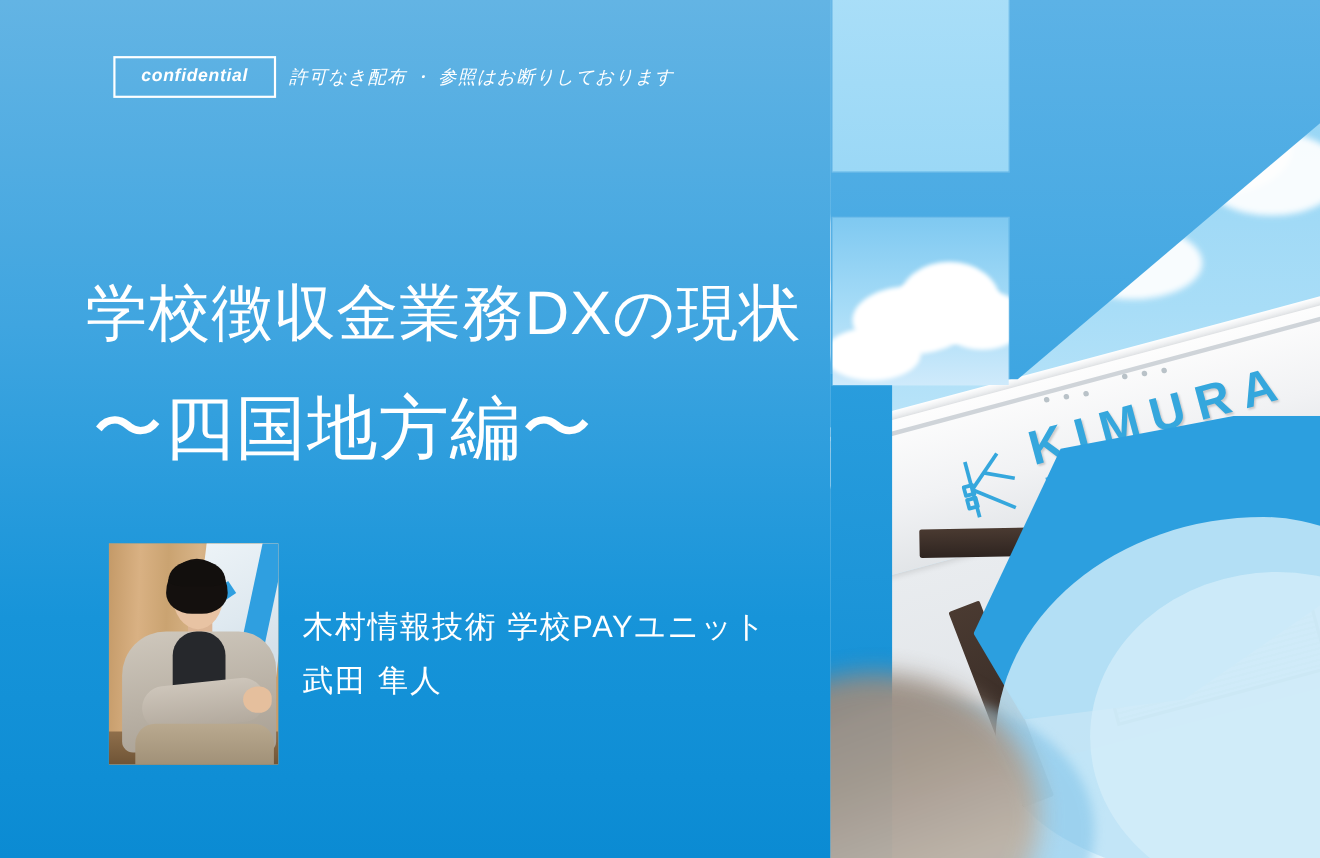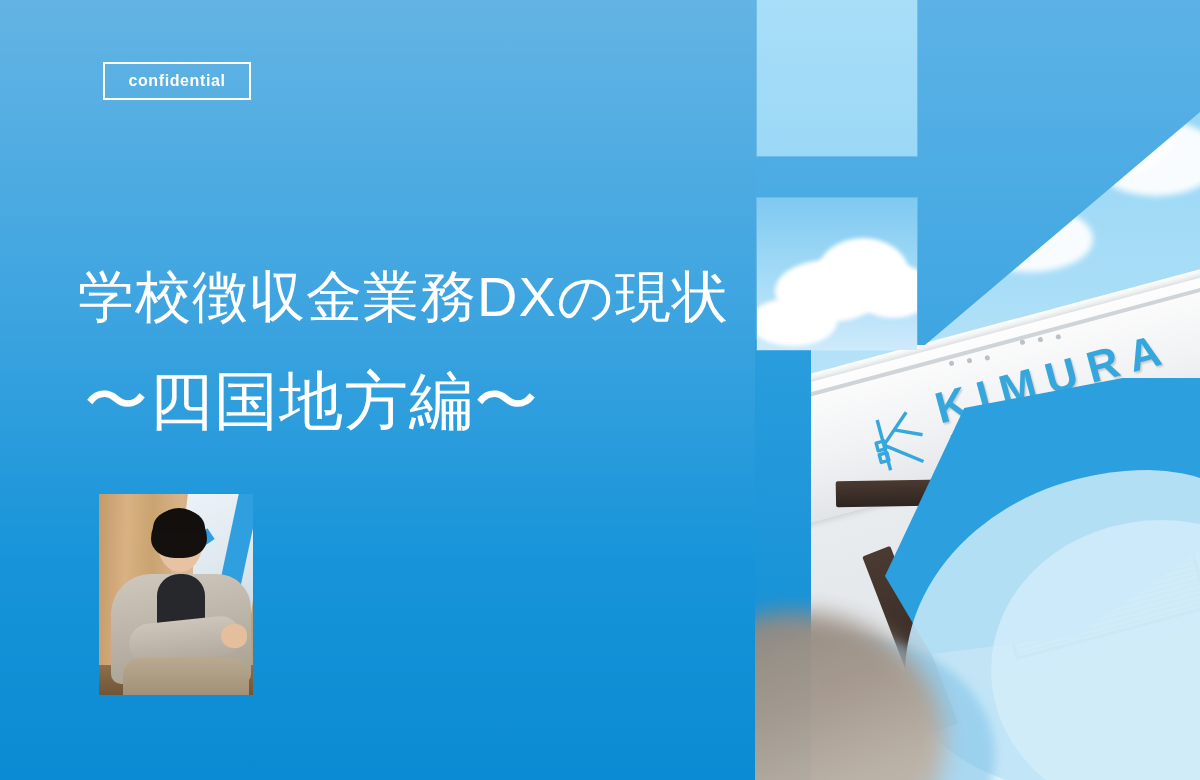--- a/index.html
+++ b/index.html
@@ -16,25 +16,26 @@
     height: 780px;
     overflow: hidden;
     font-family: "Liberation Sans", "DejaVu Sans", sans-serif;
     background: linear-gradient(180deg, #63b4e4 0%, #3fa5e0 38%, #1794d9 72%, #0b8bd3 100%);
   }
 
   
   .header {
     position: absolute;
     left: 103px;
-    top: 62px;
+    top: 51px;
     display: flex;
     align-items: center;
     gap: 12px;
     z-index: 40;
+    font-style: italic;
   }
   .conf-badge {
     width: 148px;
     height: 38px;
     border: 2px solid #ffffff;
     display: flex;
     align-items: center;
     justify-content: center;
     color: #ffffff;
     font-size: 16px;
@@ -45,21 +46,21 @@
     color: #ffffff;
     font-size: 16.5px;
     letter-spacing: 1.1px;
     white-space: nowrap;
   }
 
   
   .title-block {
     position: absolute;
     left: 78px;
-    top: 264px;
+    top: 252px;
     z-index: 40;
   }
   .title-line-1 {
     color: #ffffff;
     font-size: 56px;
     line-height: 1.18;
     letter-spacing: 1px;
     white-space: nowrap;
     font-weight: 400;
   }
@@ -501,20 +502,21 @@
     <div class="blob-b"></div>
     <div class="blob-c"></div>
     <div class="blob-d"></div>
     <div class="fg-blur"></div>
   </div>
 
   <div class="header">
     <div class="conf-badge">
       <span>confidential</span>
     </div>
+    <div class="header-note">許可なき配布 ・ 参照はお断りしております</div>
   </div>
 
   <div class="title-block">
     <div class="title-line-1">学校徴収金業務DXの現状</div>
     <div class="title-line-2">〜四国地方編〜</div>
   </div>
 
   <div class="presenter">
     <div class="portrait">
       <div class="p-wall"></div>
@@ -525,15 +527,19 @@
       <div class="p-jacket"></div>
       <div class="p-shirt"></div>
       <div class="p-neck"></div>
       <div class="p-face"></div>
       <div class="p-hair"></div>
       <div class="p-fringe"></div>
       <div class="p-arm"></div>
       <div class="p-hand"></div>
       <div class="p-pants"></div>
     </div>
+    <div class="presenter-text">
+      <div class="presenter-org">木村情報技術 学校PAYユニット</div>
+      <div class="presenter-name">武田 隼人</div>
+    </div>
   </div>
 
 </div>
 
 </body></html>

